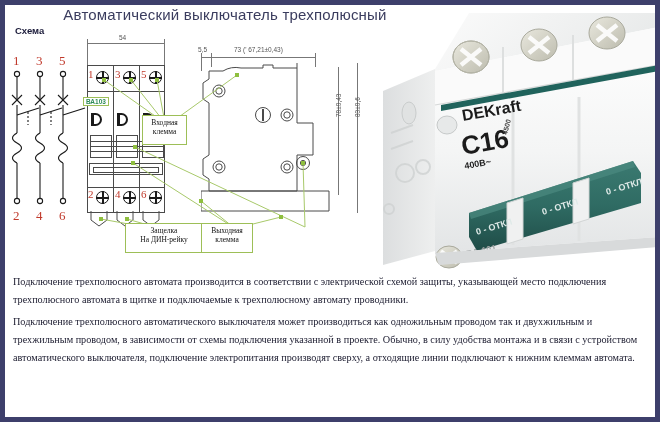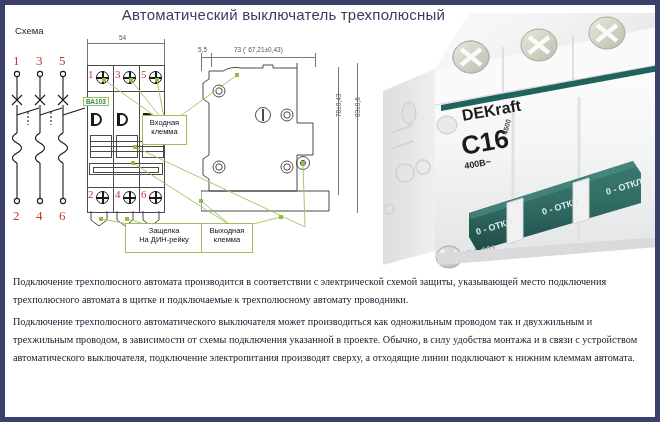--- a/index.html
+++ b/index.html
@@ -5,44 +5,44 @@
   html,body{margin:0;padding:0;background:#ffffff;}
   body{width:660px;height:422px;overflow:hidden;
        font-family:"Liberation Sans",sans-serif;}
 
   #page{position:relative;width:660px;height:422px;box-sizing:border-box;
         border:5px solid #3d3f6b;background:#ffffff;overflow:hidden;}
 
   .inner{position:absolute;inset:0;background:#fff;}
 
   
-  #title{position:absolute;left:0;top:1px;width:440px;text-align:right;
+  #title{position:absolute;left:0;top:1px;width:440px;text-align:center;
          font-size:15px;color:#3a3c5e;letter-spacing:.2px;white-space:nowrap;}
 
   
   .lbl{position:absolute;white-space:nowrap;}
   .lbl-dim{font-size:6.5px;color:#555;font-family:"Liberation Sans",sans-serif;}
 
-  #schema-title{left:10px;top:20px;font-size:9.5px;font-weight:normal;color:#1b1b3a;}
+  #schema-title{left:10px;top:20px;font-size:9.5px;font-weight:bold;color:#1b1b3a;}
   #dims-title{left:166px;top:26px;font-size:9px;color:#2a2a4a;font-weight:bold;}
 
   
   .tnum{position:absolute;font-size:13px;color:#c0392b;font-family:"Liberation Serif",serif;}
 
   
   .ln{position:absolute;background:#4a4a4a;}
   .lnh{height:1px;}
   .lnv{width:1px;}
   .thin{background:#777;}
   .box{position:absolute;border:1px solid #4a4a4a;box-sizing:border-box;}
 
   
   .callout{position:absolute;border:1px solid #9dbf57;background:#ffffff;
            box-sizing:border-box;text-align:center;font-size:7.5px;color:#111;
-           line-height:1.25;padding:2px 2px;}
+           line-height:1.25;padding:2px 2px;font-family:Liberation Serif, serif;}
 
   
   #ba103{position:absolute;left:78px;top:92px;font-size:6.5px;color:#2e8b57;
          border:1px solid #9dbf57;padding:0 2px;background:#fff;font-weight:bold;}
 
   
   .term{position:absolute;width:13px;height:13px;border:1.4px solid #1a1a1a;
         border-radius:50%;box-sizing:border-box;}
   .term:before,.term:after{content:"";position:absolute;background:#1a1a1a;}
   .term:before{left:-1px;right:-1px;top:4.6px;height:2.2px;}

